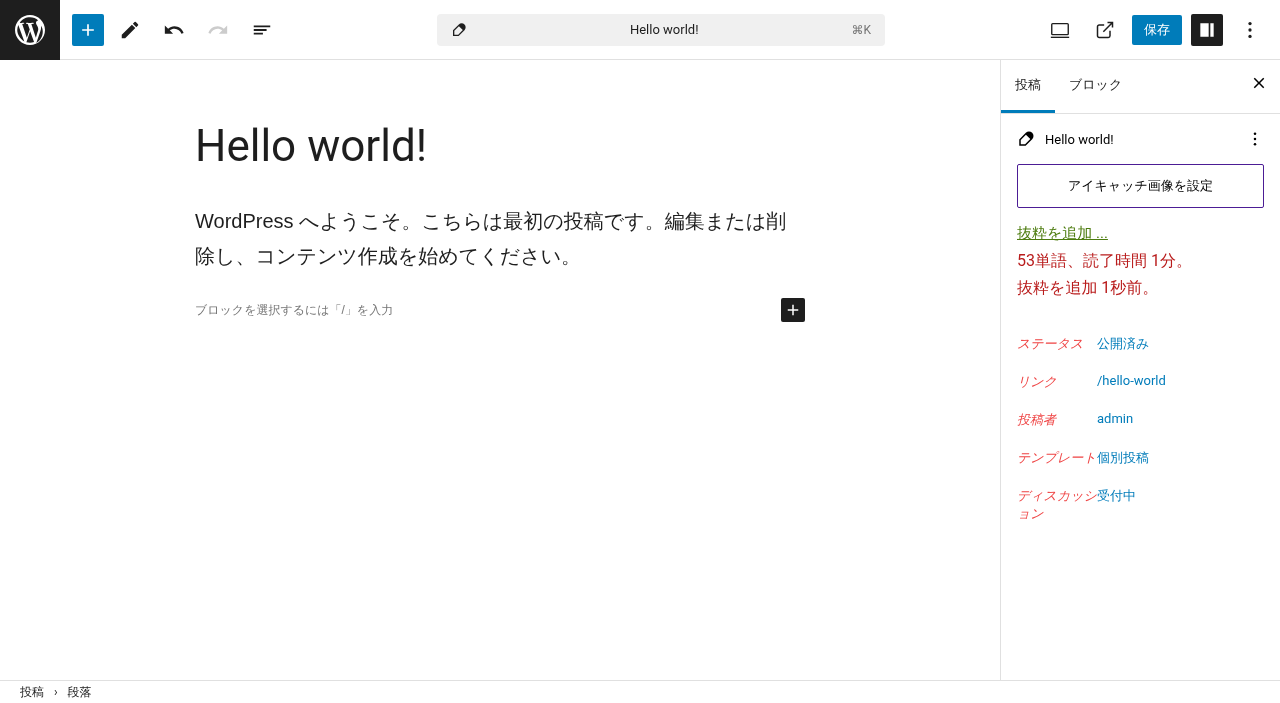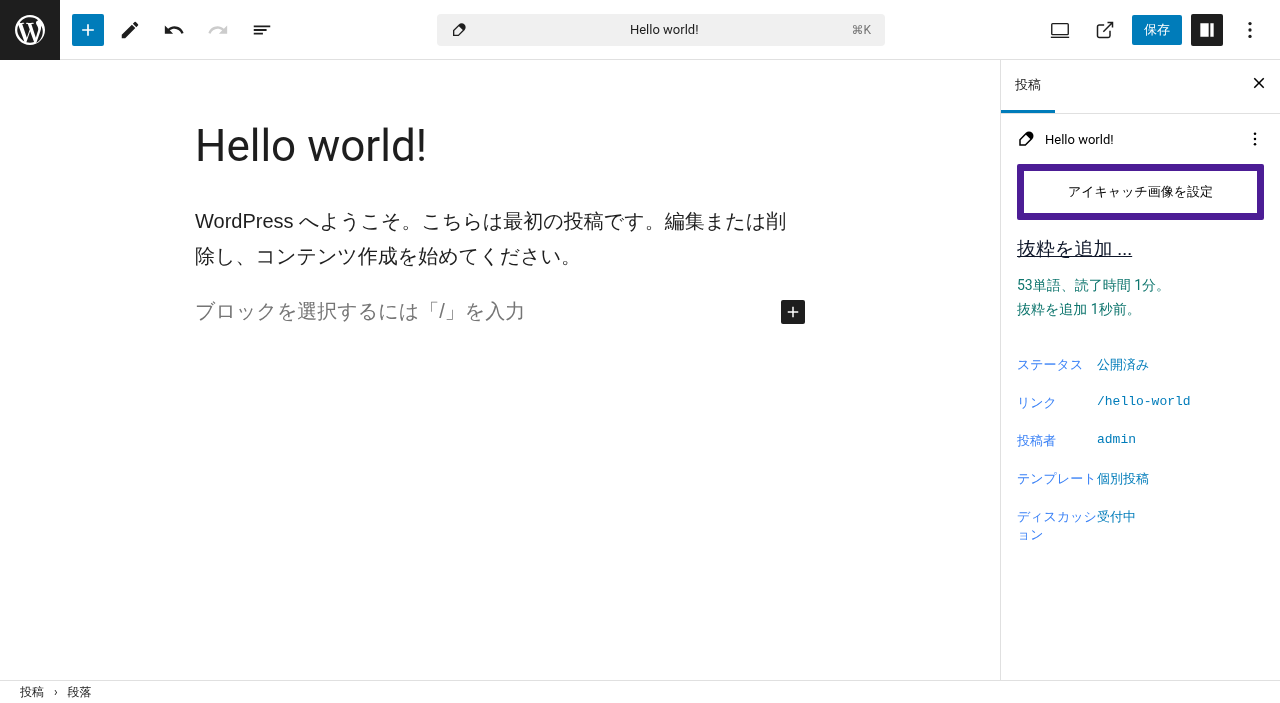--- a/index.html
+++ b/index.html
@@ -21,40 +21,40 @@
 
 .toolbar-right { display: flex; align-items: center; gap: 9px; padding-right: 12px; }
 .save-btn { background: #007cba; color: #fff; padding: 6px 12px; border-radius: 2px; font-size: 13px; cursor: pointer; }
 .settings-btn { width: 32px; height: 32px; background: #1e1e1e; border-radius: 2px; display: flex; align-items: center; justify-content: center; color: #fff; cursor: pointer; }
 
 .content-area { position: absolute; top: 60px; left: 0; right: 280px; bottom: 23px; background: #fff; overflow: auto; }
 .editor { max-width: 650px; margin: 0 auto; padding: 60px 20px; font-family: Georgia, serif; color: #1e1e1e; }
 .post-title { font-size: 44px; font-weight: 400; margin-bottom: 32px; }
 .post-body { font-size: 20px; line-height: 1.75; margin-bottom: 24px; font-family: -apple-system, sans-serif; }
 .block-placeholder { display: flex; align-items: center; justify-content: space-between; }
-.block-placeholder .text { color: #757575; font-size: 20px; font-family: -apple-system, sans-serif; }
+.block-placeholder .text { color: #757575; font-size: 12px; font-family: -apple-system, sans-serif; }
 .block-add { width: 24px; height: 24px; background: #1e1e1e; color: #fff; display: flex; align-items: center; justify-content: center; border-radius: 2px; cursor: pointer; }
 
 .sidebar { position: absolute; top: 60px; right: 0; width: 280px; bottom: 23px; background: #fff; border-left: 1px solid #e0e0e0; overflow-y: auto; font-size: 13px; }
 .sidebar-tabs { display: flex; border-bottom: 1px solid #e0e0e0; position: relative; }
 .tab { padding: 16px 14px; cursor: pointer; color: #1e1e1e; font-size: 13px; }
 .tab.active { border-bottom: 3px solid #007cba; font-weight: 500; }
 .close-sidebar { position: absolute; right: 12px; top: 14px; cursor: pointer; }
 
 .sidebar-section { padding: 16px; }
 .post-head { display: flex; align-items: center; gap: 10px; margin-bottom: 16px; }
 .post-head .name { flex: 1; font-size: 13px; }
-.featured-btn { width: 100%; padding: 12px; border: 7px solid #4c1d95; background: #fff; border-radius: 2px; cursor: pointer; font-size: 13px; text-align: center; }
-.excerpt-link { color: #0f172a; text-decoration: underline; font-size: 19px; display: block; margin-top: 16px; cursor: pointer; }
-.stats { color: #0f766e; font-size: 14px; margin-top: 12px; line-height: 1.7; }
+.featured-btn { width: 100%; padding: 12px; border: 1px solid #4c1d95; background: #fff; border-radius: 2px; cursor: pointer; font-size: 13px; text-align: center; }
+.excerpt-link { color: #4d7c0f; text-decoration: underline; font-size: 15px; display: block; margin-top: 16px; cursor: pointer; }
+.stats { color: #b91c1c; font-size: 16px; margin-top: 4px; line-height: 1.7; }
 
 .meta-list { padding: 8px 16px; }
 .meta-row { display: flex; padding: 10px 0; align-items: flex-start; }
-.meta-label { width: 80px; color: #3b82f6; font-size: 13px; }
-.meta-value { color: #007cba; font-size: 13px; cursor: pointer; flex: 1; font-family: Liberation Mono, monospace; }
+.meta-label { width: 80px; color: #ef4444; font-size: 13px; font-style: italic; }
+.meta-value { color: #007cba; font-size: 13px; cursor: pointer; flex: 1; }
 .meta-row.highlight { outline: 5px solid #ff3b1f; outline-offset: -2px; }
 
 .toggle { width: 36px; height: 20px; background: #1e1e1e; border-radius: 10px; position: relative; cursor: pointer; }
 .toggle::after { content: ''; width: 16px; height: 16px; background: #fff; border-radius: 50%; position: absolute; top: 2px; left: 2px; }
 
 .bottom-bar { position: absolute; bottom: 0; left: 0; right: 0; height: 23px; background: #fff; border-top: 1px solid #e0e0e0; display: flex; align-items: center; padding: 0 20px; font-size: 12px; color: #1e1e1e; gap: 10px; }
 
 svg { display: block; }
 </style>
 </head>
@@ -145,20 +145,21 @@
             <path d="M11 5v6H5v2h6v6h2v-6h6v-2h-6V5z"></path>
           </svg>
       </div>
     </div>
   </div>
 </div>
 
 <div class="sidebar">
   <div class="sidebar-tabs">
     <div class="tab active">投稿</div>
+    <div class="tab">ブロック</div>
     <div class="close-sidebar">
       <svg width="18" height="18" viewBox="0 0 24 24" fill="currentColor">
           <path d="M19 6.41L17.59 5 12 10.59 6.41 5 5 6.41 10.59 12 5 17.59 6.41 19 12 13.41 17.59 19 19 17.59 13.41 12z"></path>
         </svg>
     </div>
   </div>
 
   <div class="sidebar-section">
     <div class="post-head">
       <span>

